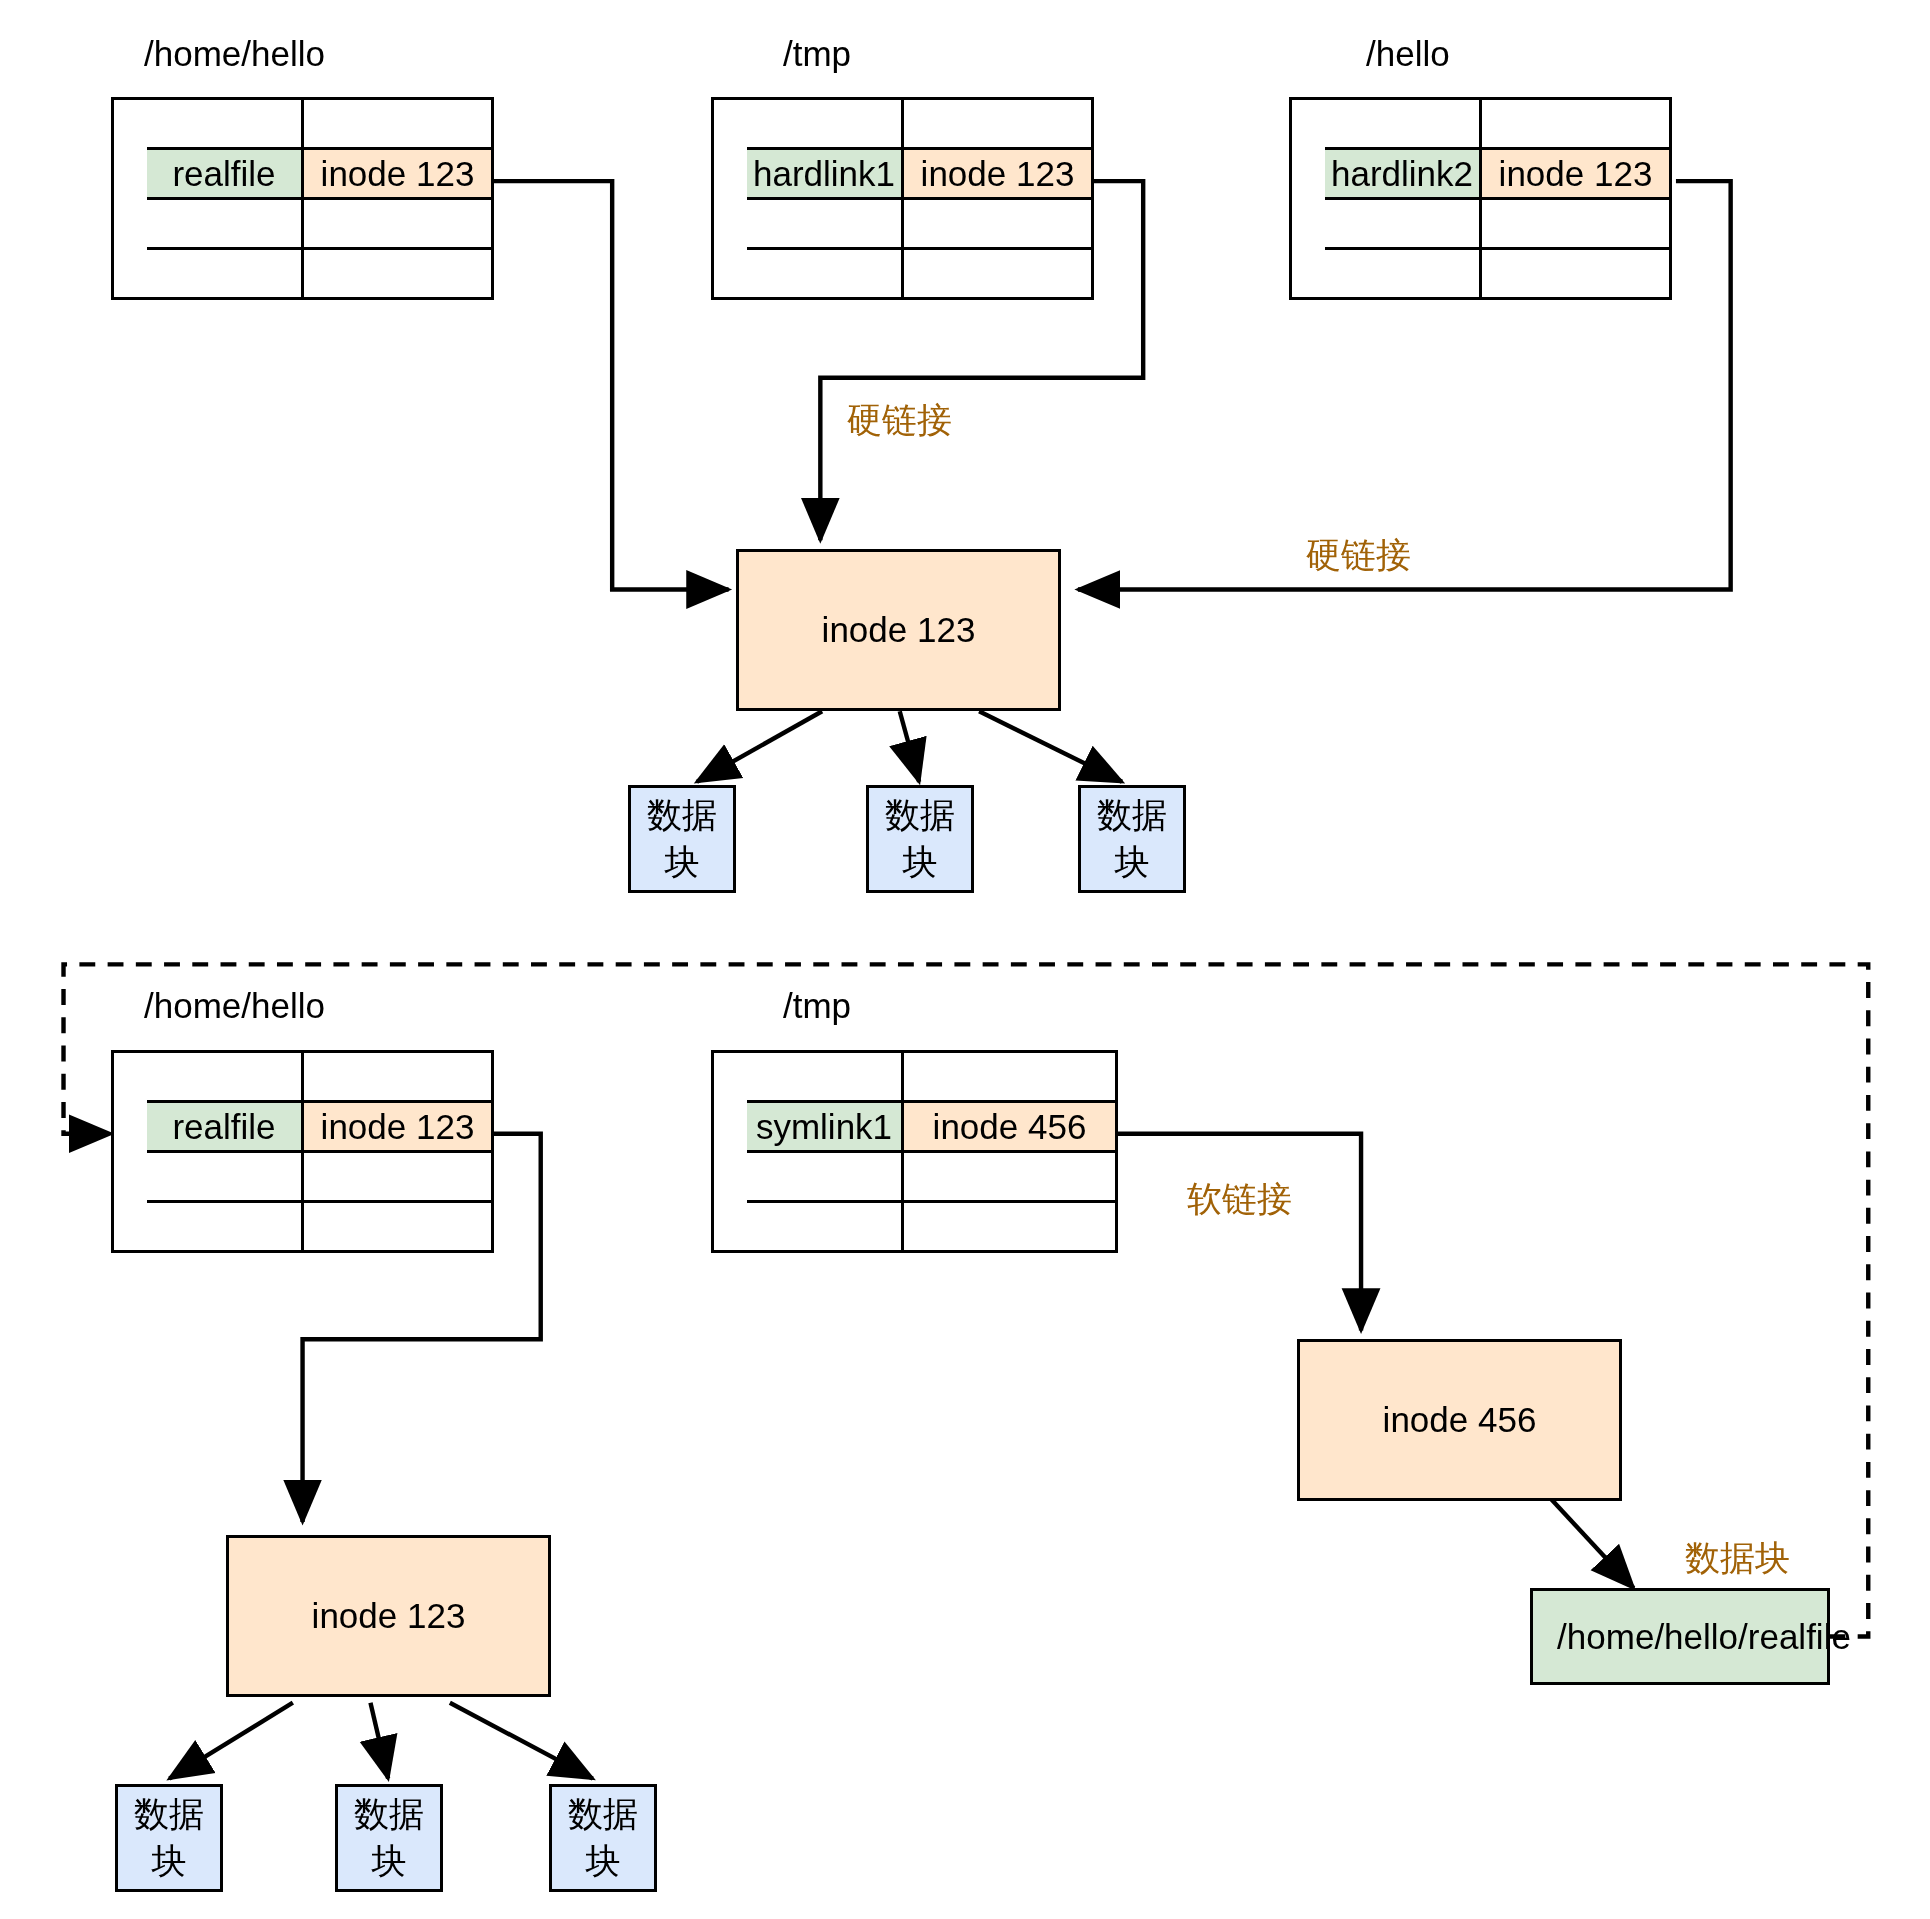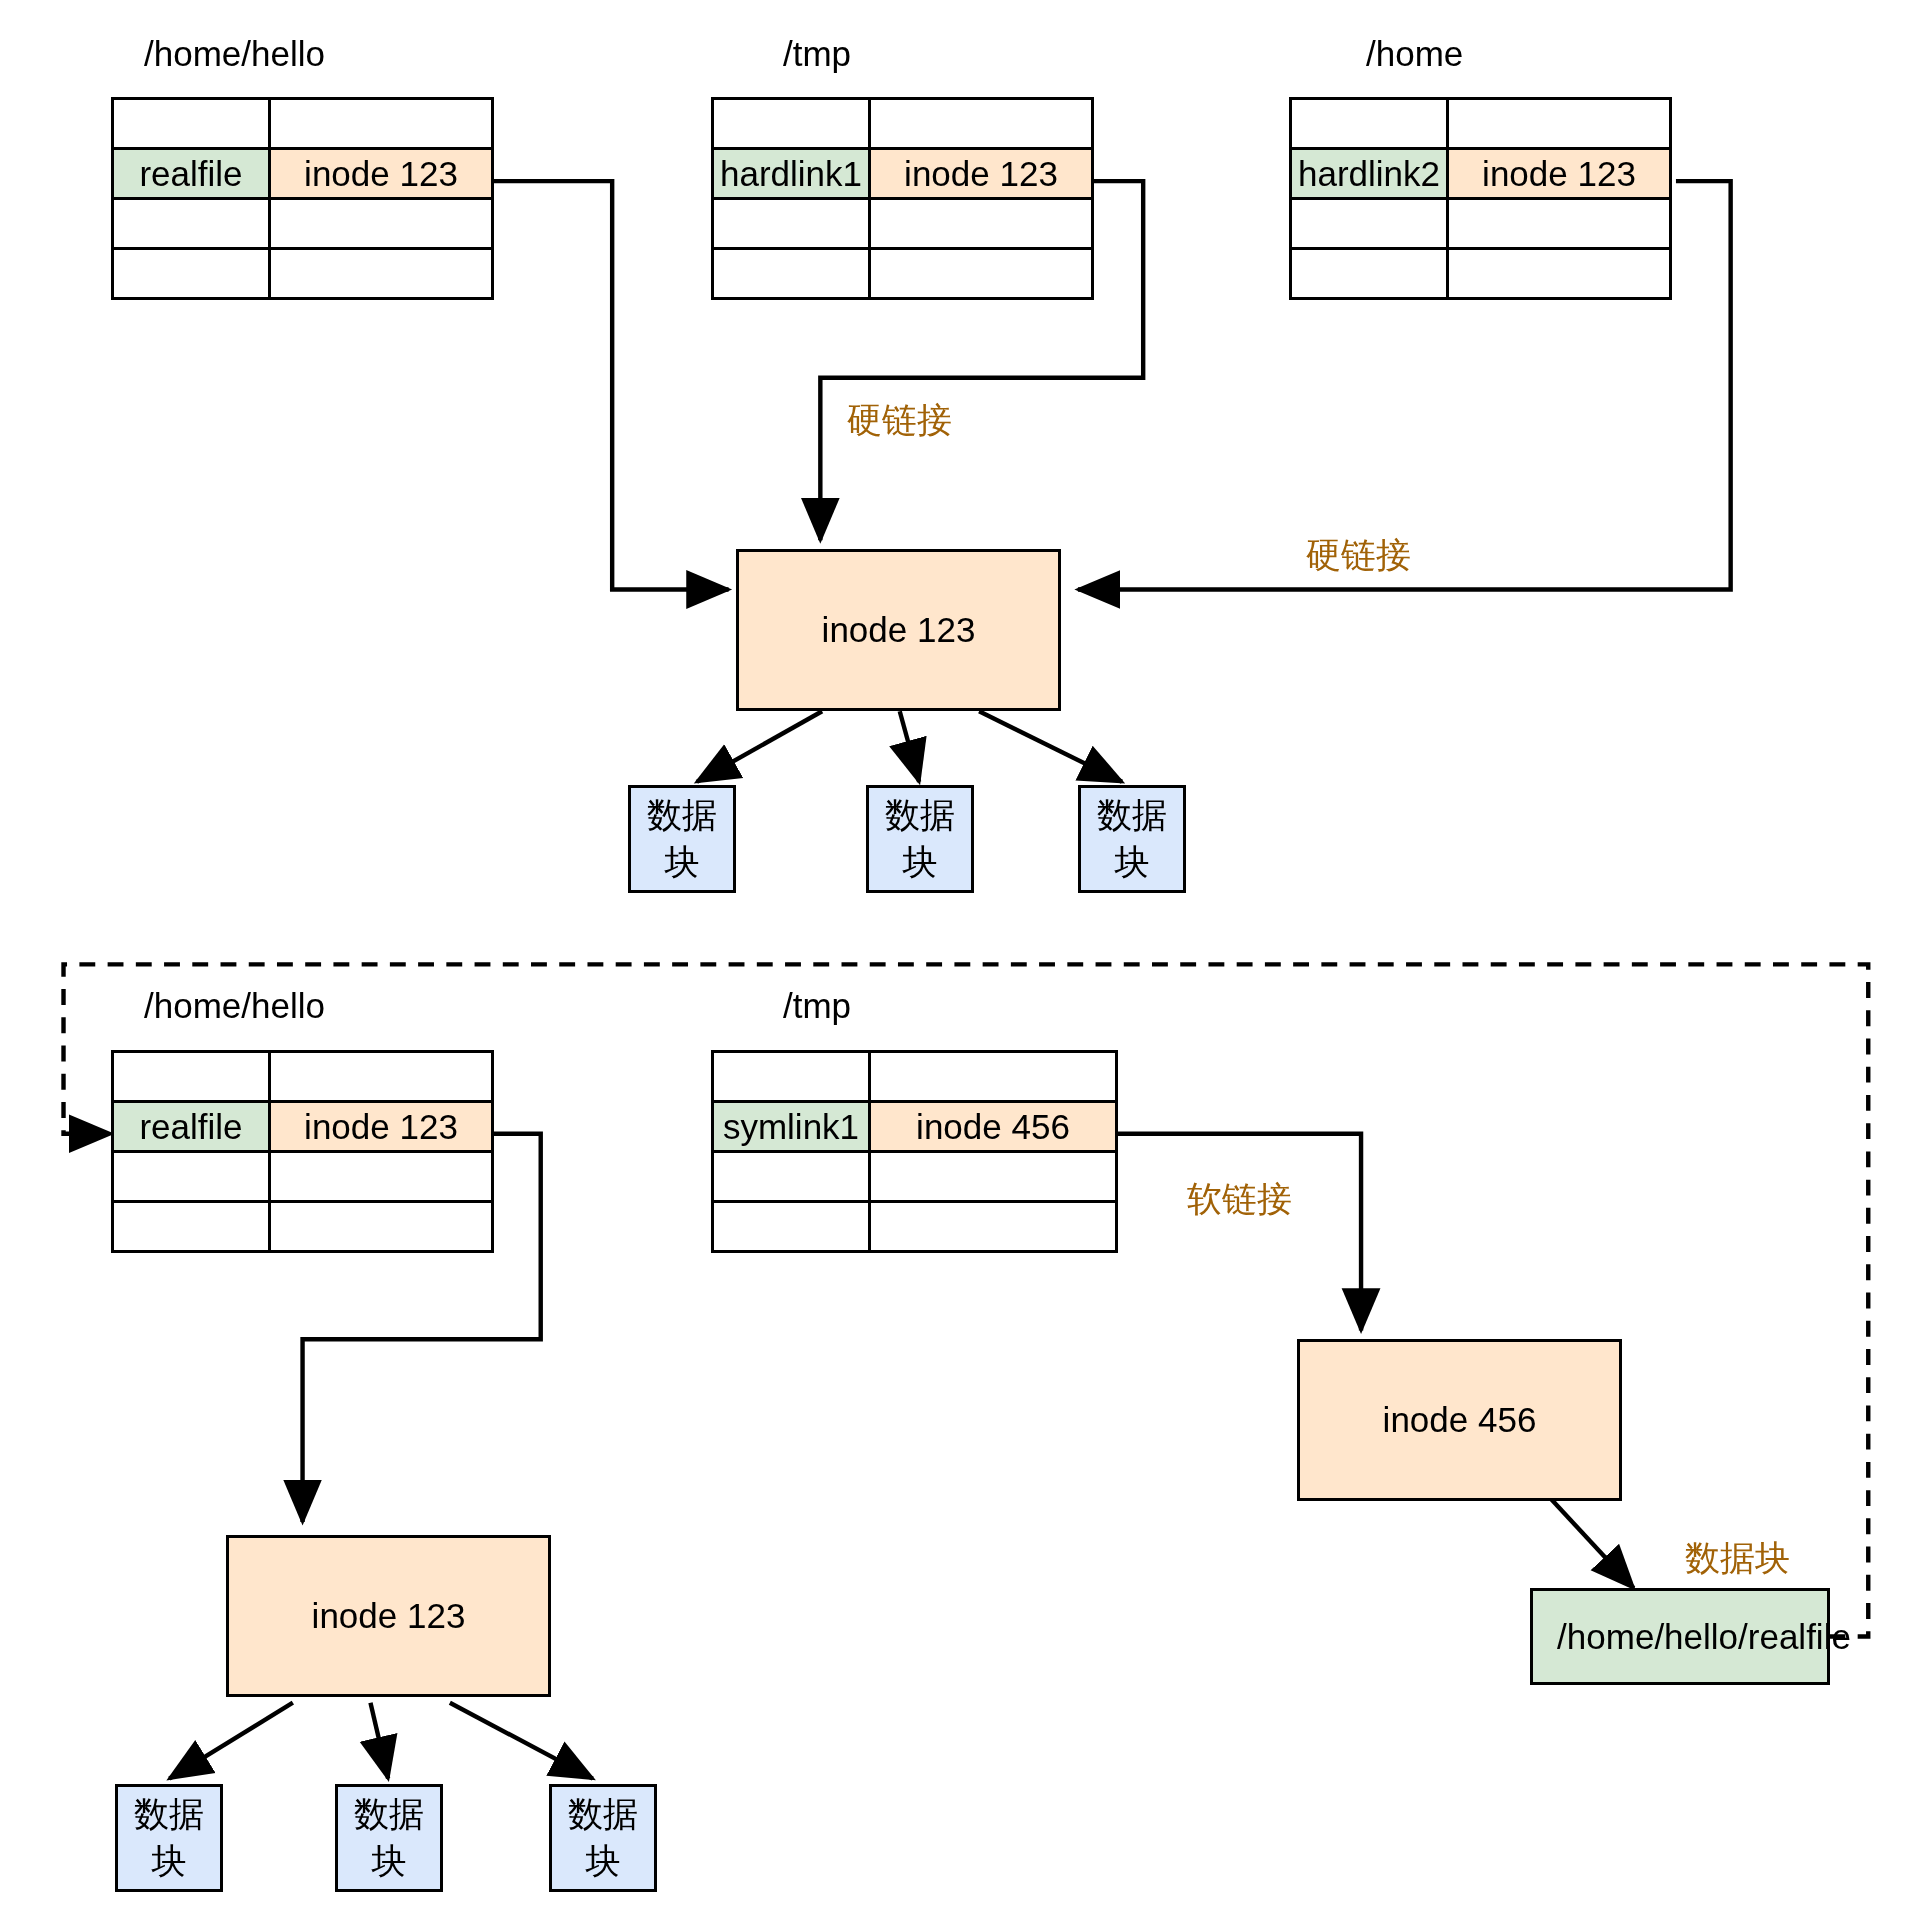--- a/index.html
+++ b/index.html
@@ -47,20 +47,21 @@
     text-align: center;
     color: #000000;
   }
   .dir-table {
     position: absolute;
     box-sizing: border-box;
     border: 3.5px solid #000000;
     display: flex;
     flex-direction: column;
     background: #ffffff;
+    padding-left: 33px;
   }
   .dir-row {
     display: flex;
     flex: 1 1 0;
     box-sizing: border-box;
     border-bottom: 3.5px solid #000000;
   }
   .dir-row:last-child {
     border-bottom: none;
   }
@@ -182,21 +183,21 @@
     <div class="dir-row">
       <div class="dir-cell name"></div>
       <div class="dir-cell inode"></div>
     </div>
     <div class="dir-row">
       <div class="dir-cell name"></div>
       <div class="dir-cell inode"></div>
     </div>
   </div>
 
-  <div class="dir-label" style="left:1366px; top:34px;">/home</div>
+  <div class="dir-label" style="left:1366px; top:34px;">/hello</div>
   <div class="dir-table" style="left:1289px; top:97px; width:383px; height:203px;">
     <div class="dir-row">
       <div class="dir-cell name"></div>
       <div class="dir-cell inode"></div>
     </div>
     <div class="dir-row highlight">
       <div class="dir-cell name">hardlink2</div>
       <div class="dir-cell inode">inode 123</div>
     </div>
     <div class="dir-row">

